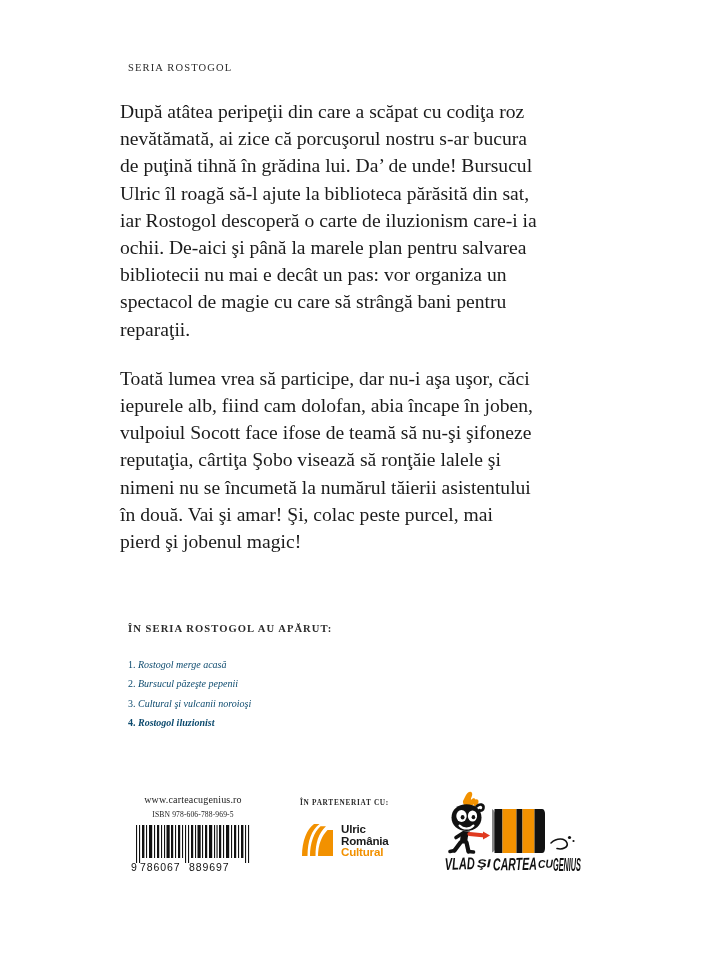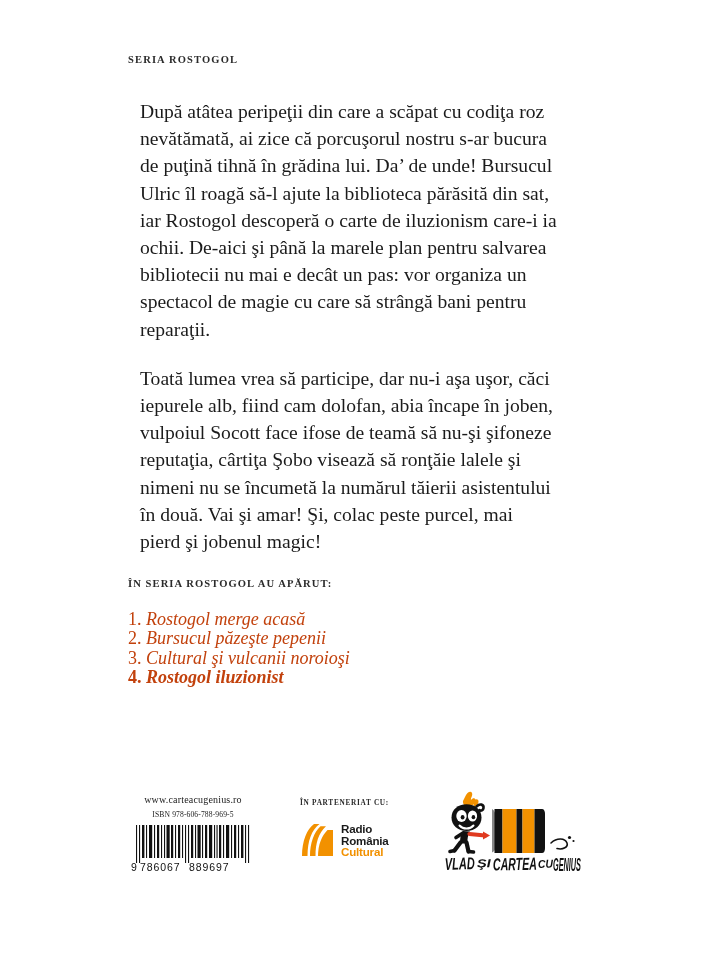--- a/index.html
+++ b/index.html
@@ -19,33 +19,33 @@
   .page {
     position: absolute;
     inset: 0;
     background: #ffffff;
   }
 
   
   .series-eyebrow {
     position: absolute;
     left: 128px;
-    top: 54px;
+    top: 62px;
     font-family: "Liberation Serif", "DejaVu Serif", serif;
     font-size: 10.5px;
     letter-spacing: 1.15px;
-    font-weight: 700;
+    font-weight: 400;
     color: #2b2b2b;
     text-transform: uppercase;
   }
 
   
   .blurb {
     position: absolute;
-    left: 140px;
+    left: 120px;
     top: 98px;
     width: 418px;
   }
   .blurb p {
     margin: 0 0 22px 0;
     font-size: 19.6px;
     line-height: 27.2px;
     color: #1b1b1b;
     text-align: left;
     hyphens: none;
@@ -59,31 +59,32 @@
     top: 578px;
     width: 420px;
   }
   .serieslist-title {
     font-size: 10.6px;
     letter-spacing: 1.05px;
     font-weight: 700;
     color: #2b2b2b;
     text-transform: uppercase;
     margin-bottom: 21px;
+    margin-top: 45px;
   }
   .serieslist ol {
     margin: 0;
     padding: 0;
     list-style: none;
   }
   .serieslist li {
-    font-size: 18px;
+    font-size: 10px;
     line-height: 19.4px;
     font-style: italic;
-    color: #c2410c;
+    color: #0c4a6e;
     white-space: nowrap;
   }
   .serieslist li .num {
     font-style: normal;
   }
   .serieslist li.current,
   .serieslist li.current .num {
     font-weight: 700;
   }
 
@@ -267,21 +268,21 @@
       <div class="partner-label">ÎN PARTENERIAT CU:</div>
       <div class="rrc">
         <svg class="rrc-mark" viewBox="0 0 34 34">
           <g fill="#F29100">
             <path d="M2 33 C2 18 7 6 14 1 L19.5 1 C11.5 7 7.5 18 7.5 33 Z"></path>
             <path d="M10 33 C10 20 14 9 20.5 3.2 L26 3.2 C18.5 10 15.5 20 15.5 33 Z"></path>
             <path d="M18 33 C18 22 21.5 13 27.5 7 L33 7 L33 33 Z"></path>
           </g>
         </svg>
         <div class="rrc-text">
-          <span class="l1">Radio</span>
+          <span class="l1">Ulric</span>
           <span class="l2">România</span>
           <span class="l3">Cultural</span>
         </div>
       </div>
     </div>
 
     <div class="vlad-block">
       <svg class="vlad-art" width="140" height="90" viewBox="0 0 140 90">
 
         <g fill="#F29100">

